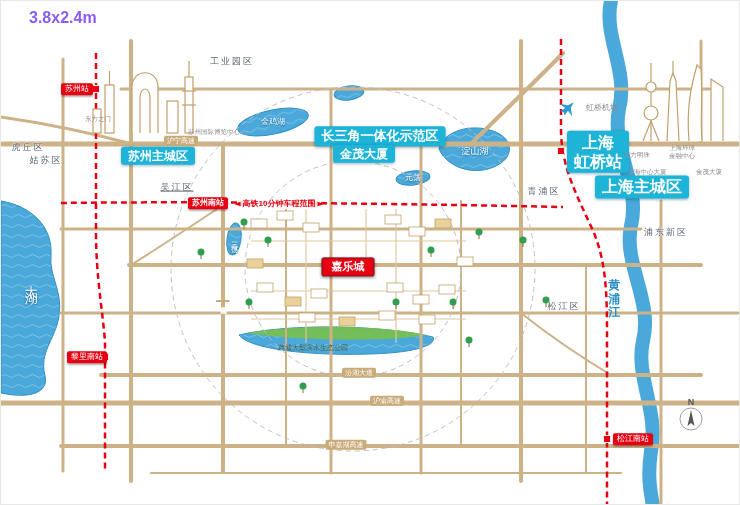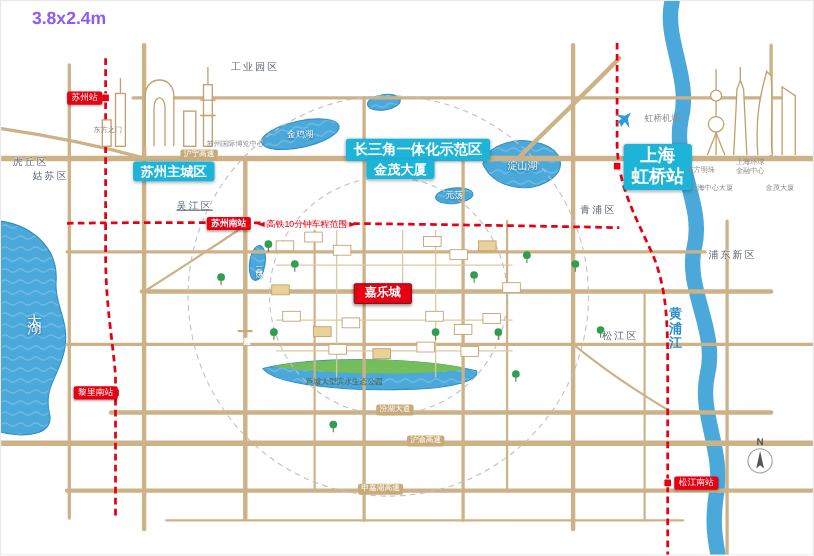--- a/index.html
+++ b/index.html
@@ -17,21 +17,21 @@
                  white-space:nowrap;box-shadow:0 1px 2px rgba(0,0,0,.3);}
   .district-label{color:#5b6670;font-size:9px;letter-spacing:2px;white-space:nowrap;
                   text-shadow:0 0 2px #fff,0 0 2px #fff;}
   .water-label{color:#fff;font-size:9px;white-space:nowrap;text-shadow:0 1px 2px rgba(7,80,130,.9);}
   .river-label{color:#2a8fc7;font-weight:700;}
   .road-label{background:#c9ab7a;color:#fff;font-size:7px;padding:1px 3px;border-radius:2px;white-space:nowrap;}
   .landmark-label{color:#8c8c8c;font-size:6.5px;}
   .project-label{background:#e60012;color:#fff;font-weight:700;font-size:11px;padding:2px 9px;
                  border:1px solid #7e151c;border-radius:2px;box-shadow:0 1px 3px rgba(0,0,0,.4);white-space:nowrap;}
   .park-label{color:#4f5a3c;font-size:7px;white-space:nowrap;}
-  .note-label{color:#e60012;font-size:8px;font-weight:400;background:rgba(255,255,255,.85);
+  .note-label{color:#e60012;font-size:8px;font-weight:700;background:rgba(255,255,255,.85);
               padding:0 2px;white-space:nowrap;}
   .compass-label{color:#555;font-size:9px;font-weight:700;}
 </style>
 </head>
 <body>
 
 <div class="screen">
   <div class="size-title">3.8x2.4m</div>
 
   <div class="map">
@@ -182,20 +182,21 @@
       <g transform="translate(690,418)">
         <circle r="11" fill="#ffffff" stroke="#99a0a6" stroke-width="1"></circle>
         <path d="M0,-9 L3.5,7 L0,4 L-3.5,7 Z" fill="#555"></path>
       </g>
     </svg>
 
     <div class="label-layer">
         <div class="map-label zone-label" style="left: 157px; top: 155px; font-size: 12px;">苏州主城区</div>
         <div class="map-label zone-label" style="left: 379px; top: 135px; font-size: 13px;">长三角一体化示范区</div>
         <div class="map-label zone-label" style="left: 363px; top: 153px; font-size: 12px;">金茂大厦</div>
+        <div class="map-label zone-label" style="left: 641px; top: 186px; font-size: 16px;">上海主城区</div>
         <div class="map-label zone-label" style="left: 597px; top: 151px; font-size: 16px;">上海
 虹桥站</div>
         <div class="map-label station-label" style="left: 76px; top: 88px;">苏州站</div>
         <div class="map-label station-label" style="left: 207px; top: 202px; font-weight: bold;">苏州南站</div>
         <div class="map-label station-label" style="left: 86px; top: 356px;">黎里南站</div>
         <div class="map-label station-label" style="left: 632px; top: 438px;">松江南站</div>
         <div class="map-label district-label" style="left: 231px; top: 60px;">工业园区</div>
         <div class="map-label district-label" style="left: 27px; top: 146px;">虎丘区</div>
         <div class="map-label district-label" style="left: 45px; top: 159px;">姑苏区</div>
         <div class="map-label district-label" style="left: 176px; top: 186px; text-decoration: underline;">吴江区</div>

